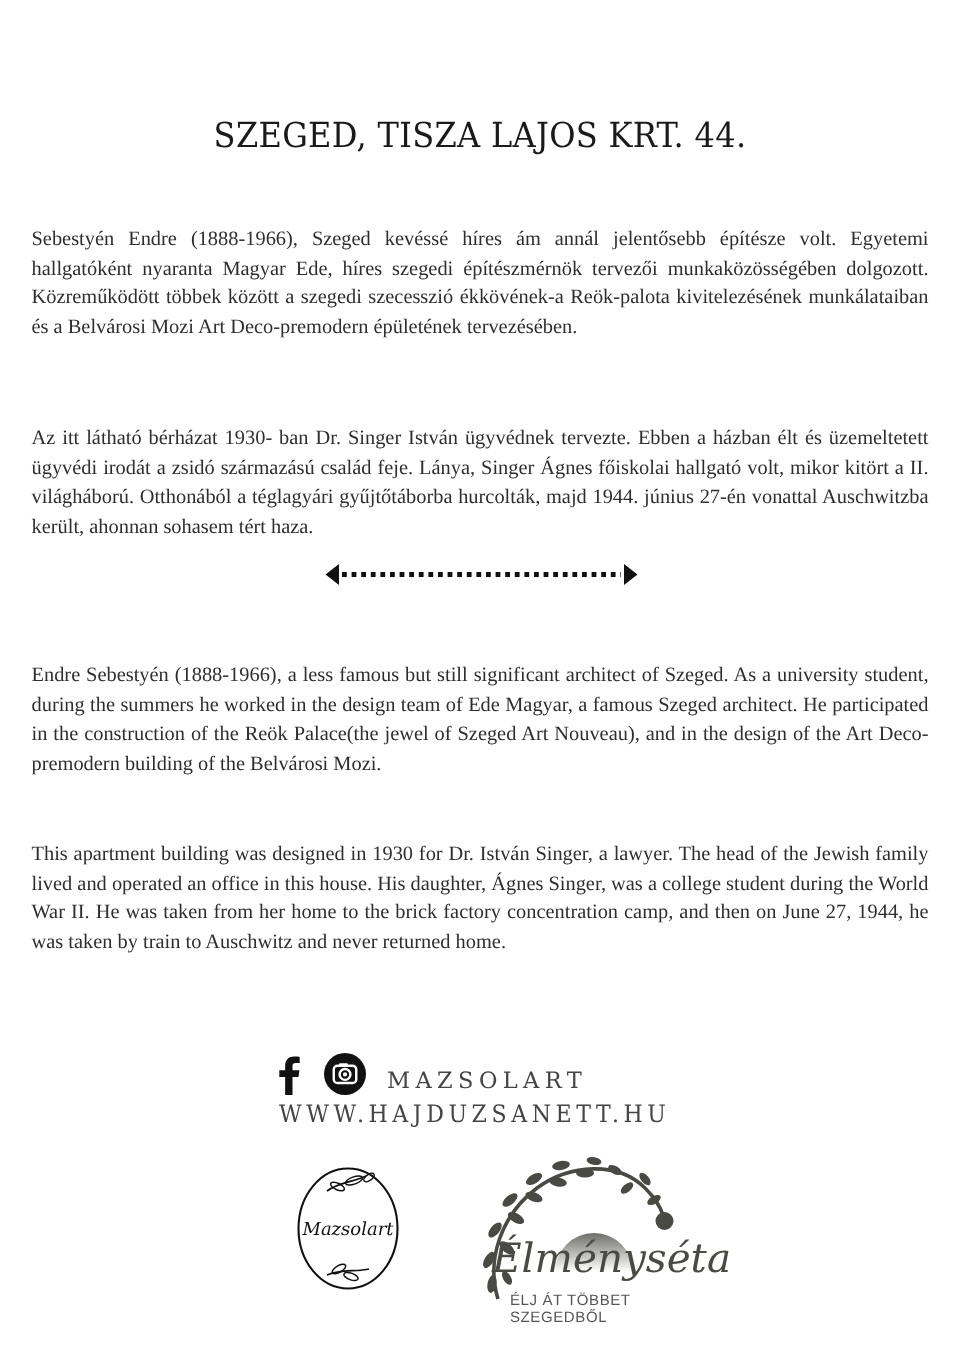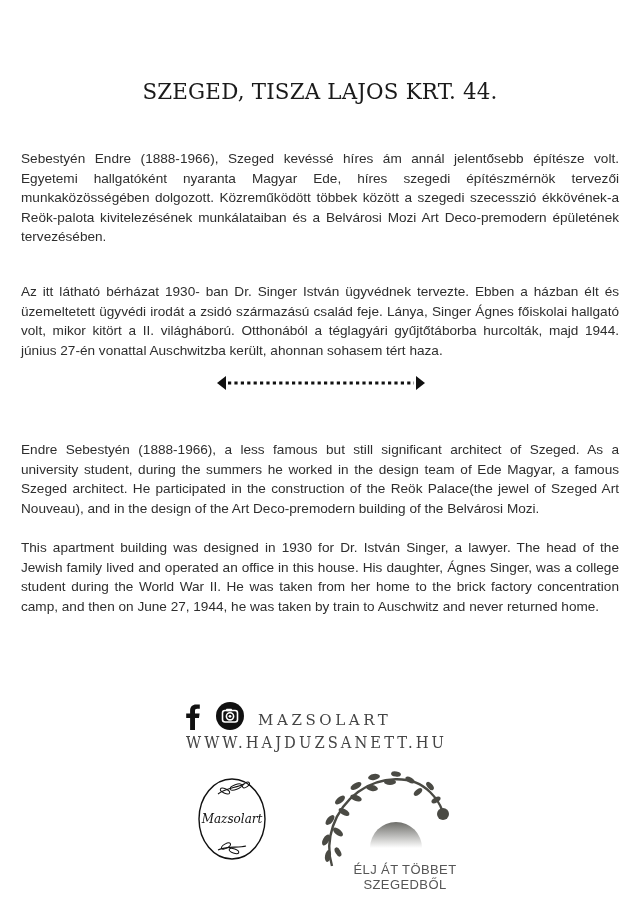--- a/index.html
+++ b/index.html
@@ -5,49 +5,49 @@
   html, body { margin: 0; padding: 0; background: #ffffff; }
   body { width: 640px; height: 905px; position: relative; overflow: hidden; color: #2b2b2b; }
   .title {
     position: absolute; top: 78px; left: 0; width: 640px; text-align: center;
     font-family: "DejaVu Serif", serif; font-size: 23px; font-weight: normal;
     letter-spacing: 0.2px; color: #1a1a1a; margin: 0;
     transform: scaleX(0.93); transform-origin: center;
   }
   .para {
     position: absolute; left: 21px; width: 598px;
-    font-family: Liberation Sans, sans-serif; font-size: 13.6px; line-height: 19.6px;
+    font-family: Liberation Serif, serif; font-size: 13.6px; line-height: 19.6px;
     text-align: justify; color: #2e2e2e; margin: 0;
   }
   #p1 { top: 149px; }
   #p2 { top: 282px; }
   #p3 { top: 440px; }
-  #p4 { top: 538px; }
+  #p4 { top: 559px; }
   .divider { position: absolute; left: 217px; top: 375px; width: 208px; height: 16px; }
   .social { position: absolute; left: 186px; top: 702px; height: 30px; width: 300px; }
   .fb-icon { position: absolute; left: 0; top: 2px; width: 14px; height: 26px; }
   .ig-icon { position: absolute; left: 30px; top: 0; width: 28px; height: 28px; }
   .brand {
     position: absolute; left: 72px; top: 9px;
     font-family: "DejaVu Serif", serif; font-size: 15px; letter-spacing: 3.6px; color: #444;
   }
   .url {
     position: absolute; left: 186px; top: 733px; width: 280px;
     font-family: "DejaVu Serif", serif; font-size: 16px; letter-spacing: 3.3px; color: #444;
     transform: scaleX(0.92); transform-origin: left;
   }
   .logo-mazsolart { position: absolute; left: 196px; top: 776px; width: 72px; height: 86px; }
   .logo-elmeny { position: absolute; left: 318px; top: 770px; width: 150px; height: 120px; }
   .elmeny-script {
     position: absolute; left: 10px; top: 54px; width: 140px; text-align: center;
     font-family: "DejaVu Serif", serif; font-style: italic; font-size: 27px; color: #4a4a44;
   }
   .elmeny-tag {
-    position: absolute; left: 22px; top: 92px; width: 130px; text-align: center;
-    font-family: "Liberation Sans", sans-serif; font-size: 13px; letter-spacing: 0.4px; color: #555;
+    position: absolute; left: 22px; top: 92px; width: 130px; 
+    font-family: "Liberation Sans", sans-serif; font-size: 10px; letter-spacing: 0.4px; color: #555;
   }
 </style>
 </head>
 <body>
 
 <h1 class="title">SZEGED, TISZA LAJOS KRT. 44.</h1>
 
 <p class="para" id="p1">Sebestyén Endre (1888-1966), Szeged kevéssé híres ám annál jelentősebb építésze volt. Egyetemi hallgatóként nyaranta Magyar Ede, híres szegedi építészmérnök tervezői munkaközösségében dolgozott. Közreműködött többek között a szegedi szecesszió ékkövének-a Reök-palota kivitelezésének munkálataiban és a Belvárosi Mozi Art Deco-premodern épületének tervezésében.</p>
 <p class="para" id="p2">Az itt látható bérházat 1930- ban Dr. Singer István ügyvédnek tervezte. Ebben a házban élt és üzemeltetett ügyvédi irodát a zsidó származású család feje. Lánya, Singer Ágnes főiskolai hallgató volt, mikor kitört a II. világháború. Otthonából a téglagyári gyűjtőtáborba hurcolták, majd 1944. június 27-én vonattal Auschwitzba került, ahonnan sohasem tért haza.</p>
 
@@ -111,14 +111,15 @@
       <ellipse cx="78" cy="4" rx="5" ry="2.6" transform="rotate(10 78 4)"></ellipse>
       <ellipse cx="92" cy="10" rx="5" ry="2.6" transform="rotate(30 92 10)"></ellipse>
       <ellipse cx="100" cy="22" rx="5" ry="2.6" transform="rotate(-40 100 22)"></ellipse>
       <ellipse cx="112" cy="16" rx="5" ry="2.6" transform="rotate(50 112 16)"></ellipse>
       <ellipse cx="118" cy="30" rx="5" ry="2.6" transform="rotate(-30 118 30)"></ellipse>
       <circle cx="125" cy="44" r="6"></circle>
       <ellipse cx="10" cy="86" rx="6" ry="3" transform="rotate(-80 10 86)"></ellipse>
       <ellipse cx="20" cy="82" rx="5" ry="2.6" transform="rotate(60 20 82)"></ellipse>
     </g>
   </svg>
+  <div class="elmeny-script">Élményséta</div>
   <div class="elmeny-tag">ÉLJ ÁT TÖBBET SZEGEDBŐL</div>
 </div>
 
 </body></html>

